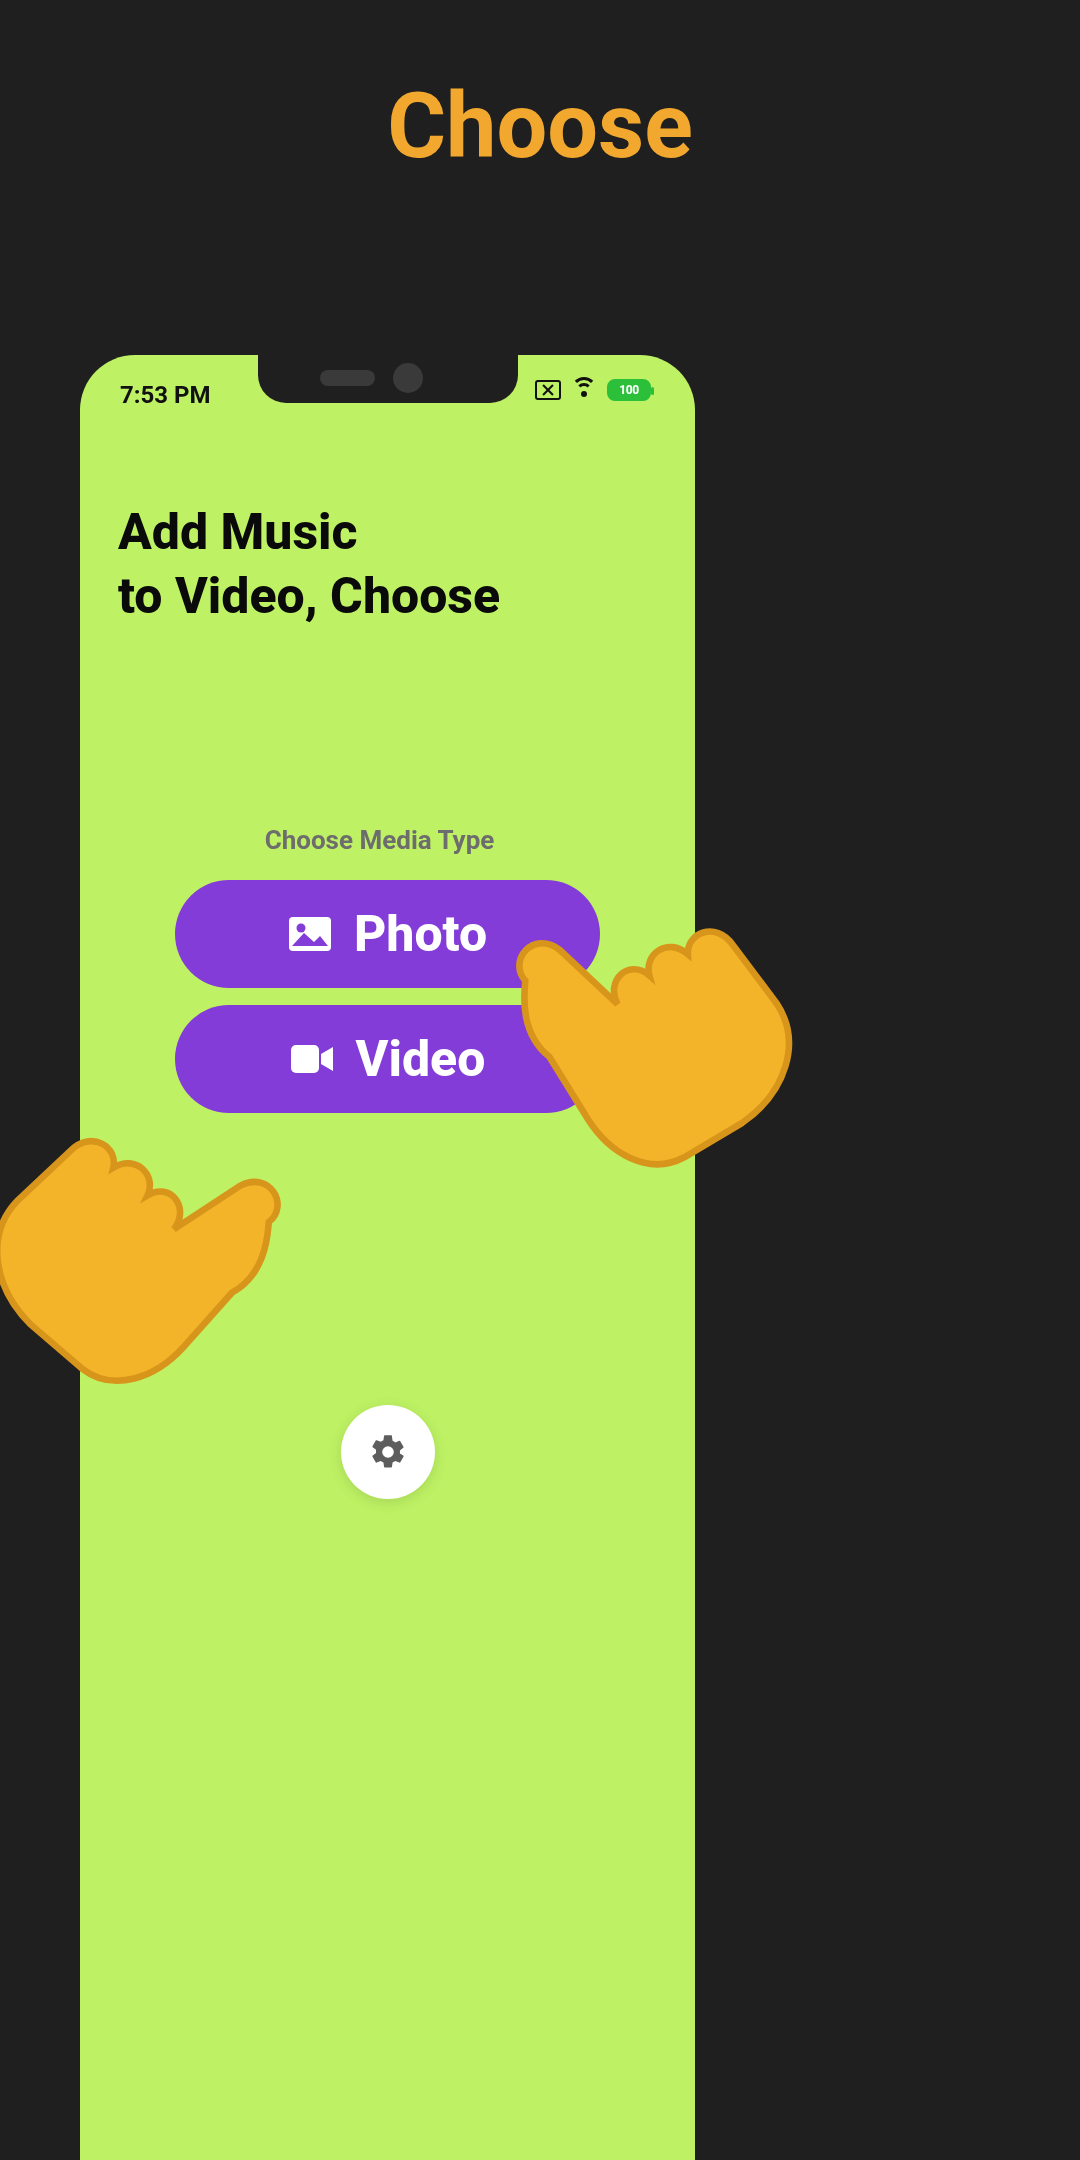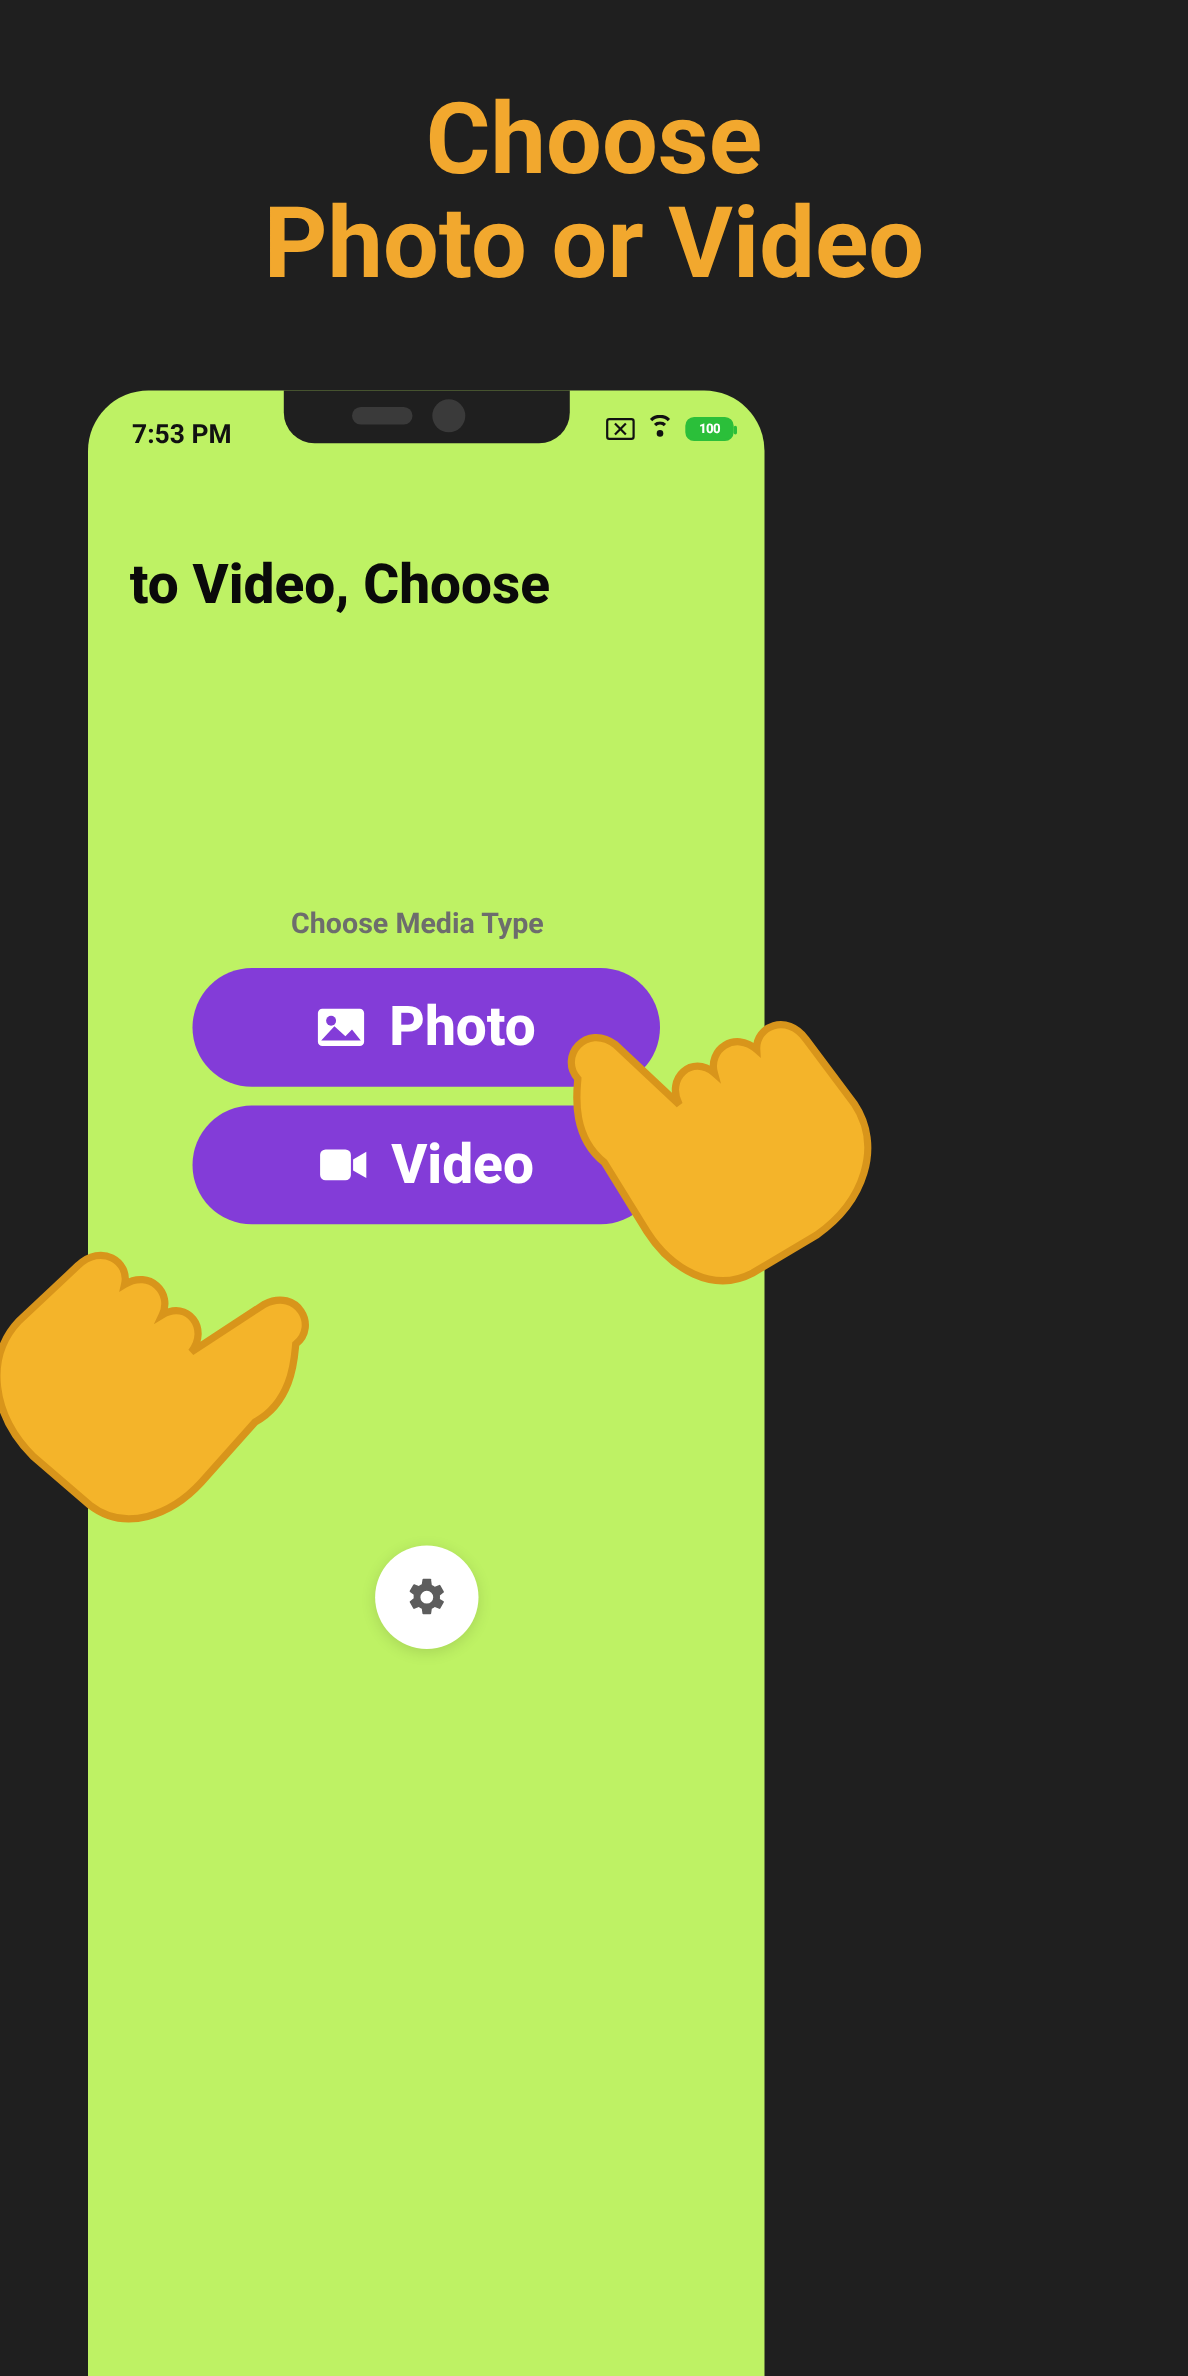--- a/index.html
+++ b/index.html
@@ -63,21 +63,21 @@
     position: absolute;
     top: 18px;
     left: 0; right: 0;
     height: 40px;
     font-size: 24px;
     font-weight: 700;
     color: #111;
   }
   .statusbar .time { position: absolute; left: 40px; top: 8px; }
   .statusbar .right {
-    position: absolute; right: 28px; top: 6px;
+    position: absolute; right: 44px; top: 6px;
     display: flex; align-items: center; gap: 10px;
   }
   .sim-icon {
     width: 26px; height: 20px;
     border: 2px solid #111; border-radius: 3px;
     position: relative;
   }
   .sim-icon::before, .sim-icon::after {
     content: ""; position: absolute; background: #111;
   }
@@ -174,21 +174,20 @@
   }
   .hand svg { width: 100%; height: 100%; }
   .hand-tr { left: 480px; top: 850px; transform: rotate(-42deg); }
   .hand-bl { left: -20px; top: 1070px; transform: scaleX(-1) rotate(-52deg); }
 </style>
 </head>
 <body>
 
 <div class="promo-title">
   <div>Choose</div>
-  <div>Photo or Video</div>
 </div>
 
 <div class="phone">
 
   <div class="notch">
     <div class="speaker"></div>
     <div class="cam"></div>
   </div>
 
   <div class="statusbar">
@@ -200,20 +199,21 @@
           <span class="b"></span>
           <span class="c"></span>
       </div>
       <div class="battery">
         <span>100</span>
       </div>
     </div>
   </div>
 
   <div class="app-title">
+    <div>Add Music</div>
     <div>to Video, Choose</div>
   </div>
 
   <div class="section-label media-label">Choose Media Type</div>
 
   <div class="btn btn-photo">
     <svg class="pic-icon" viewBox="0 0 44 36">
       <rect x="1" y="1" width="42" height="34" rx="4" fill="#fff"></rect>
       <circle cx="13" cy="12" r="4.5" fill="#833cd8"></circle>
       <path d="M4 30 L16 17 L26 26 L32 20 L40 30 Z" fill="#833cd8"></path>

